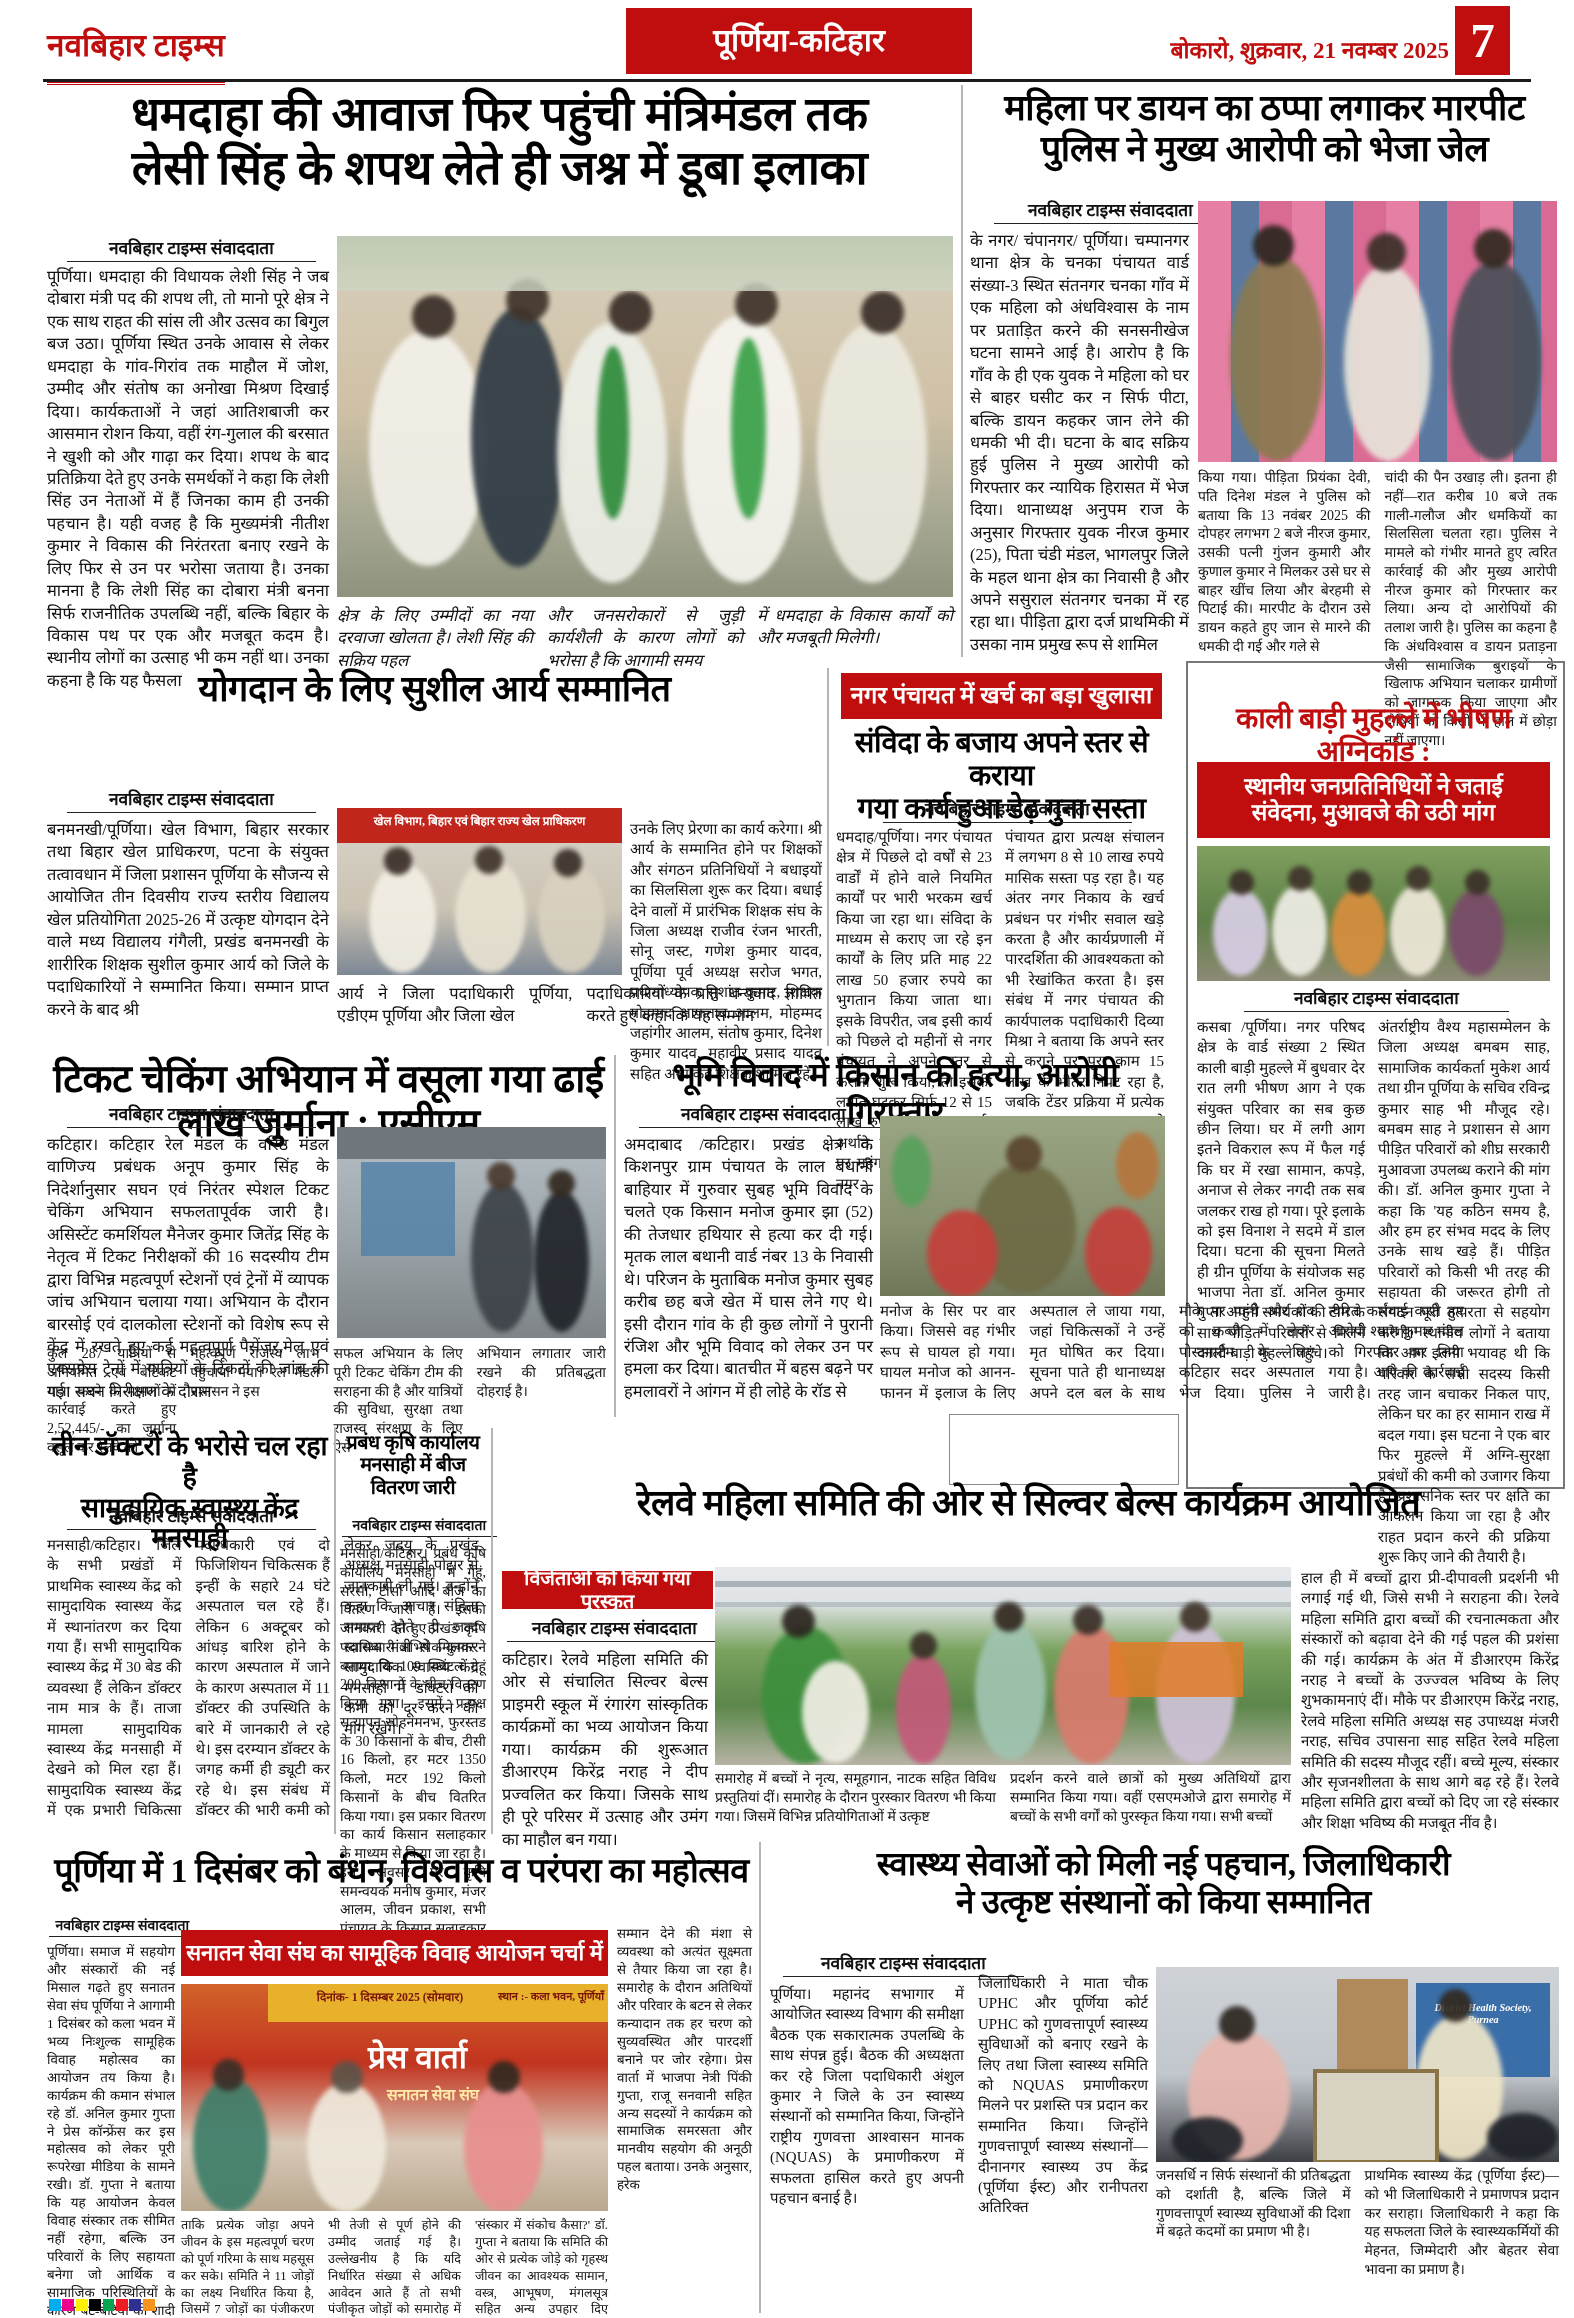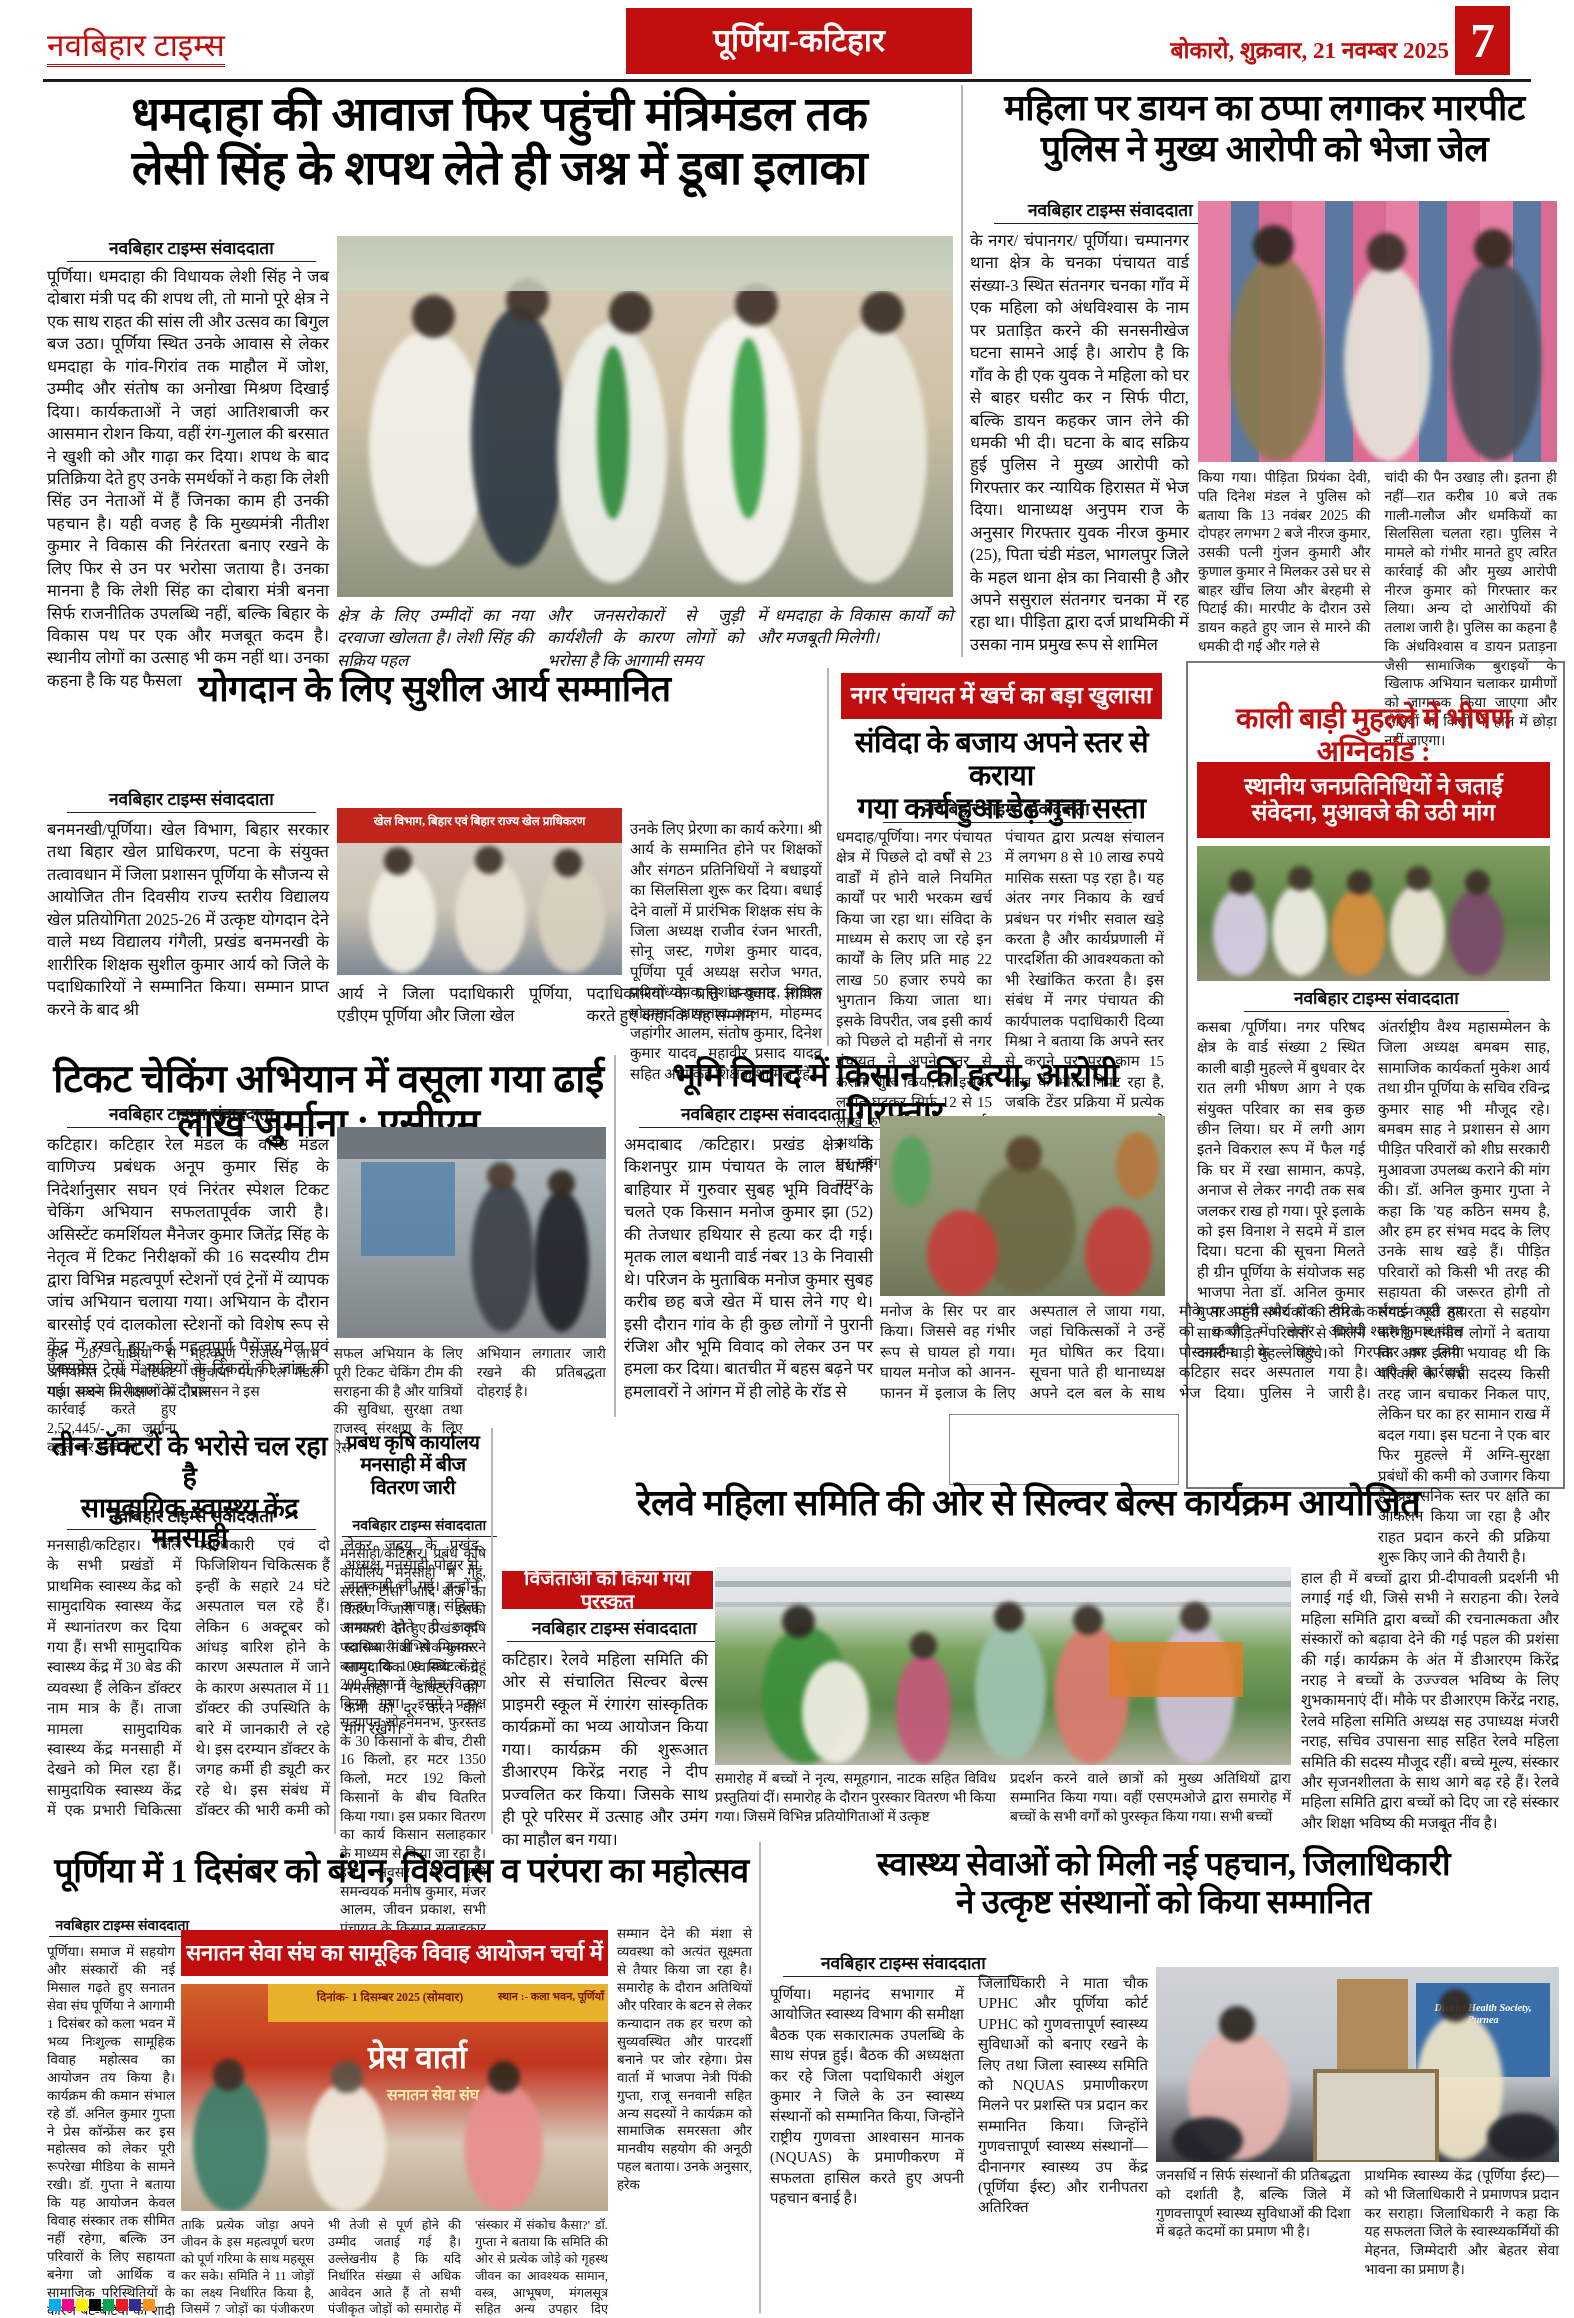--- a/index.html
+++ b/index.html
@@ -24,21 +24,21 @@
   .emptybox{border:1.6px solid #8a8a8a;background:#fff;}
   .ph-txt{position:absolute;color:#fff;font-weight:bold;text-align:center;line-height:1.2;}
   .mark{width:11.8px;height:11.8px;display:inline-block;margin-right:1.6px;}
 </style>
 </head>
 <body>
 
 <div id="page">
 
   <div class="abs" style="left:47px;top:22px;">
-    <span style="color:#c00d0d;font-weight:normal;font-size:31.5px;border-bottom:3.1px double #c00d0d;padding-bottom:1px;">नवबिहार टाइम्स</span>
+    <span style="color:#c00d0d;font-weight:bold;font-size:31.5px;border-bottom:3.1px double #c00d0d;padding-bottom:19px;">नवबिहार टाइम्स</span>
   </div>
   <div class="abs kick" style="left:626px;top:7.9px;width:346px;height:66px;font-size:31.5px;">
     <span>पूर्णिया-कटिहार</span>
   </div>
   <div class="abs" style="left:1118px;top:33px;width:331px;text-align:right;color:#c00d0d;font-weight:bold;font-size:23px;">बोकारो, शुक्रवार, 21 नवम्बर 2025</div>
   <div class="abs kick" style="left:1455px;top:6.3px;width:55px;height:69px;font-size:49px;">
     <span>7</span>
   </div>
   <div class="abs" style="left:43px;top:79px;width:1488px;height:3.1px;background:#1a1a1a;"></div>
 

